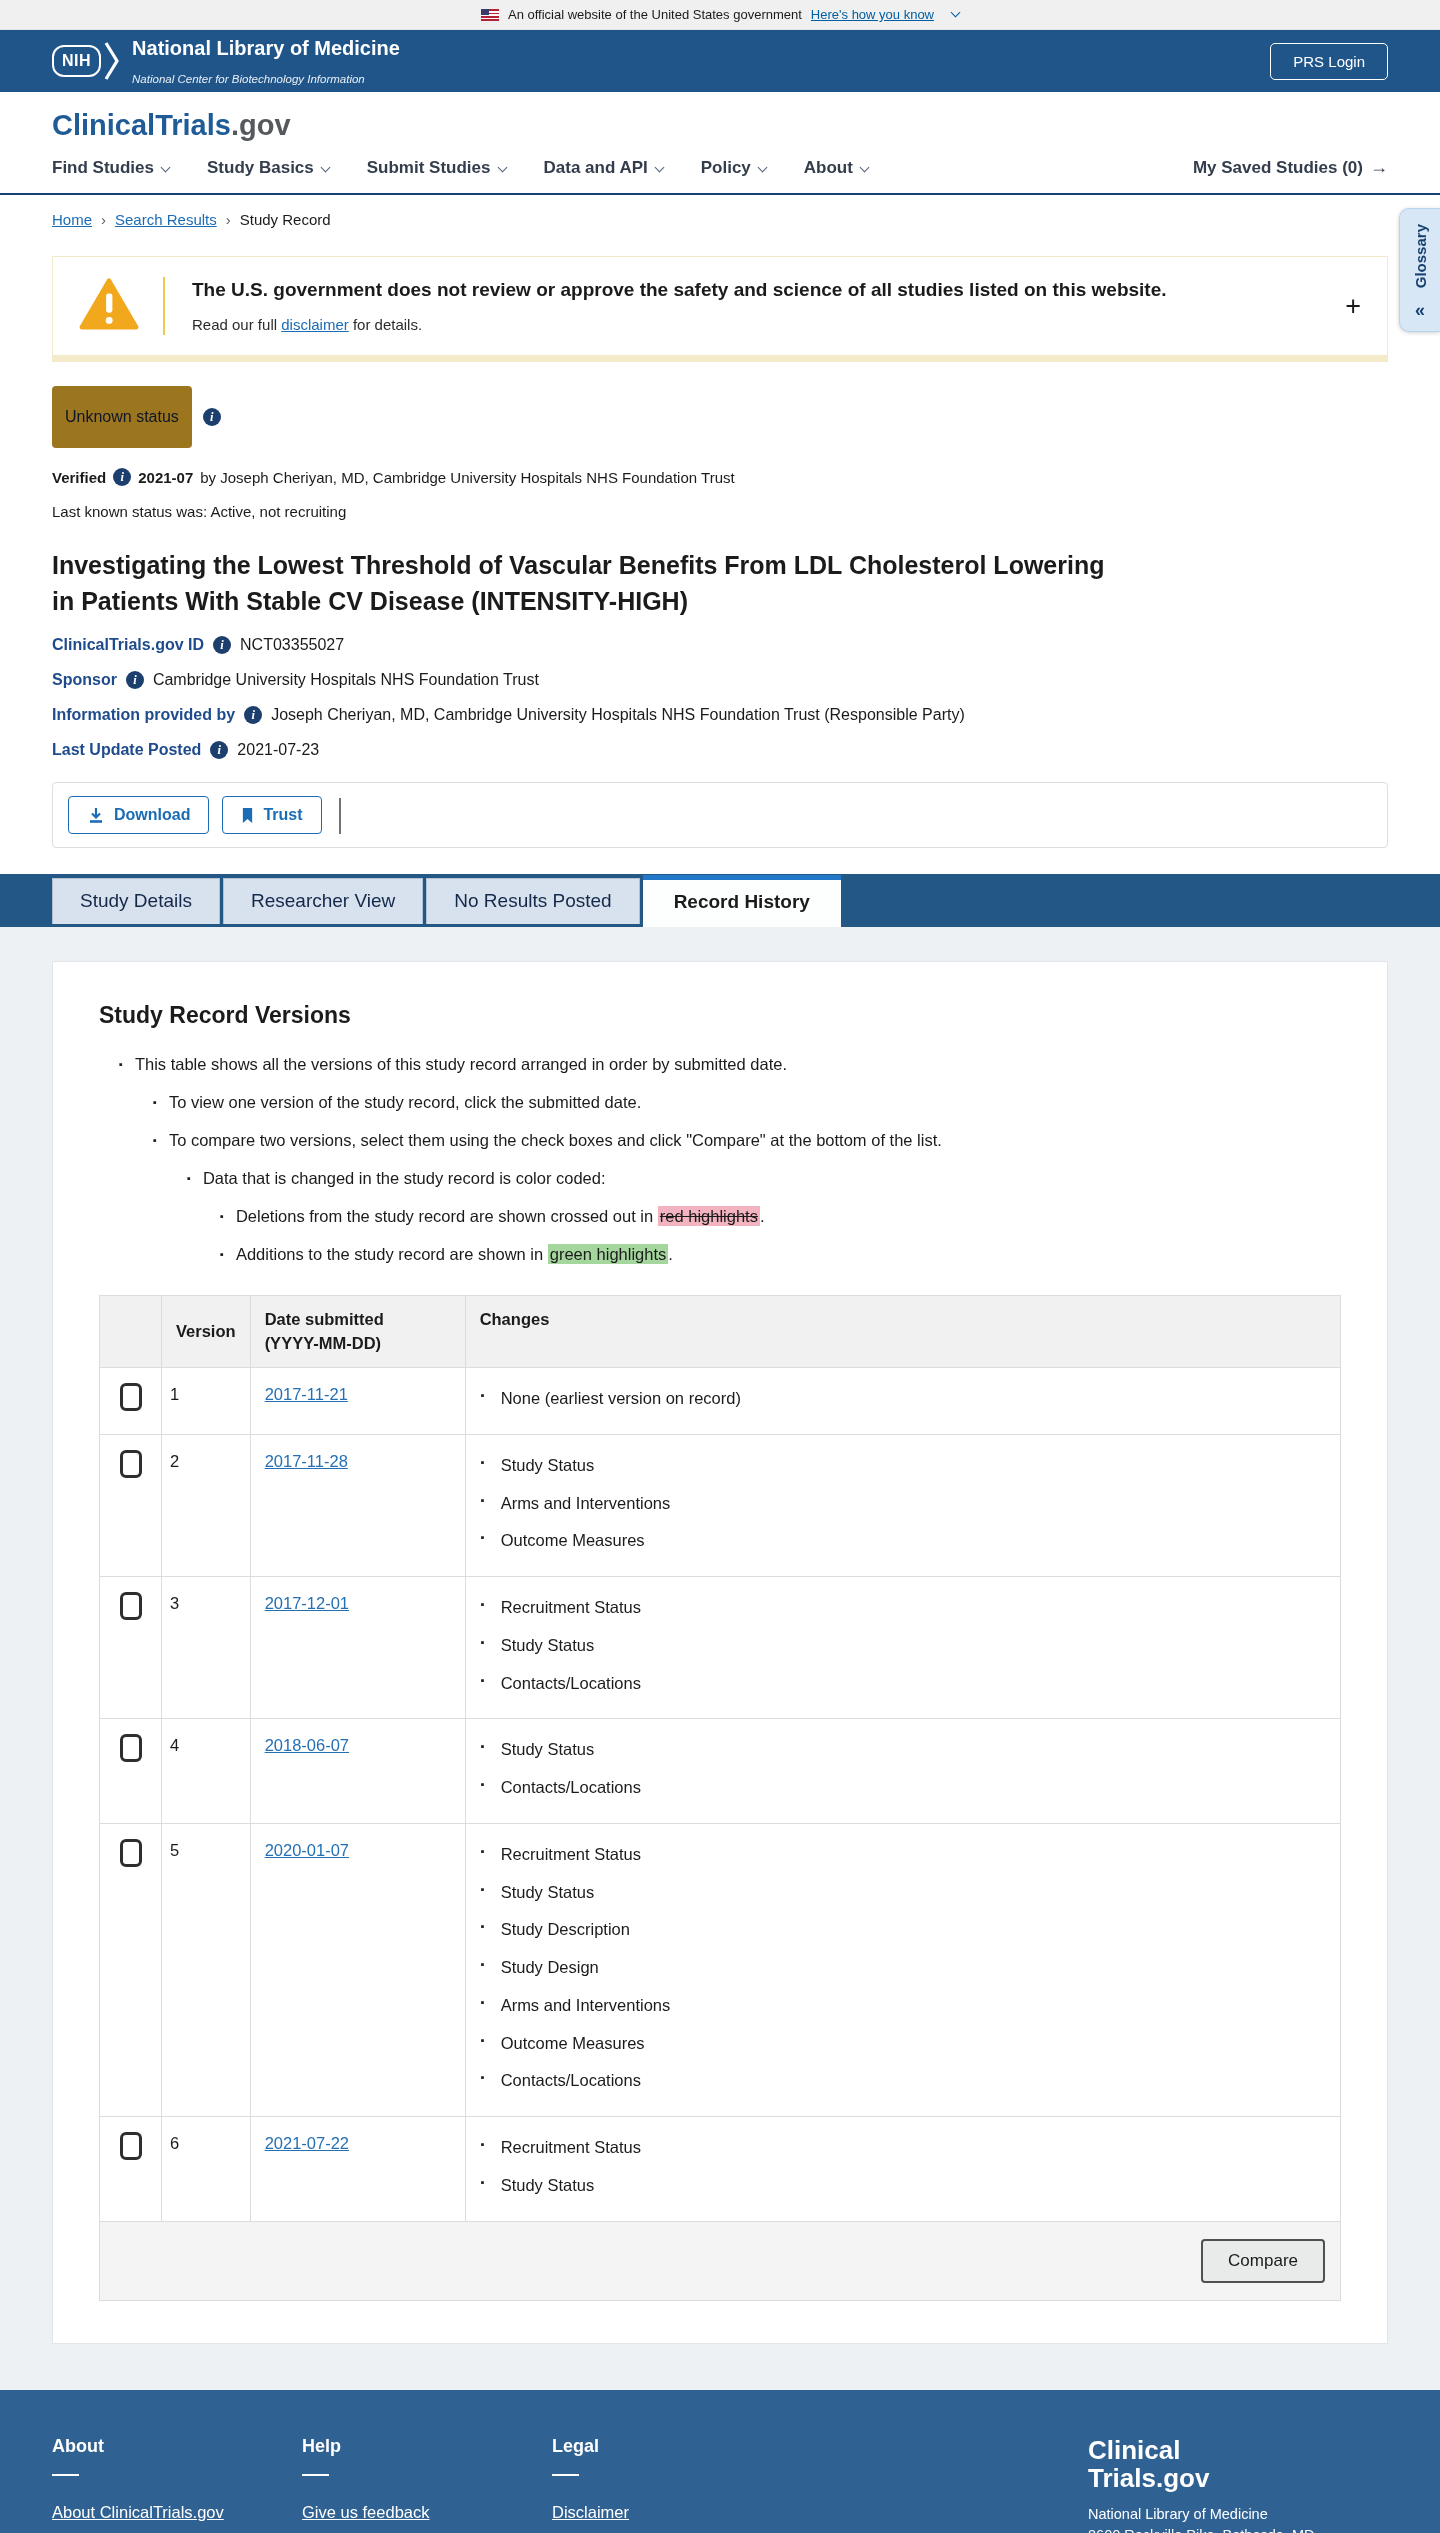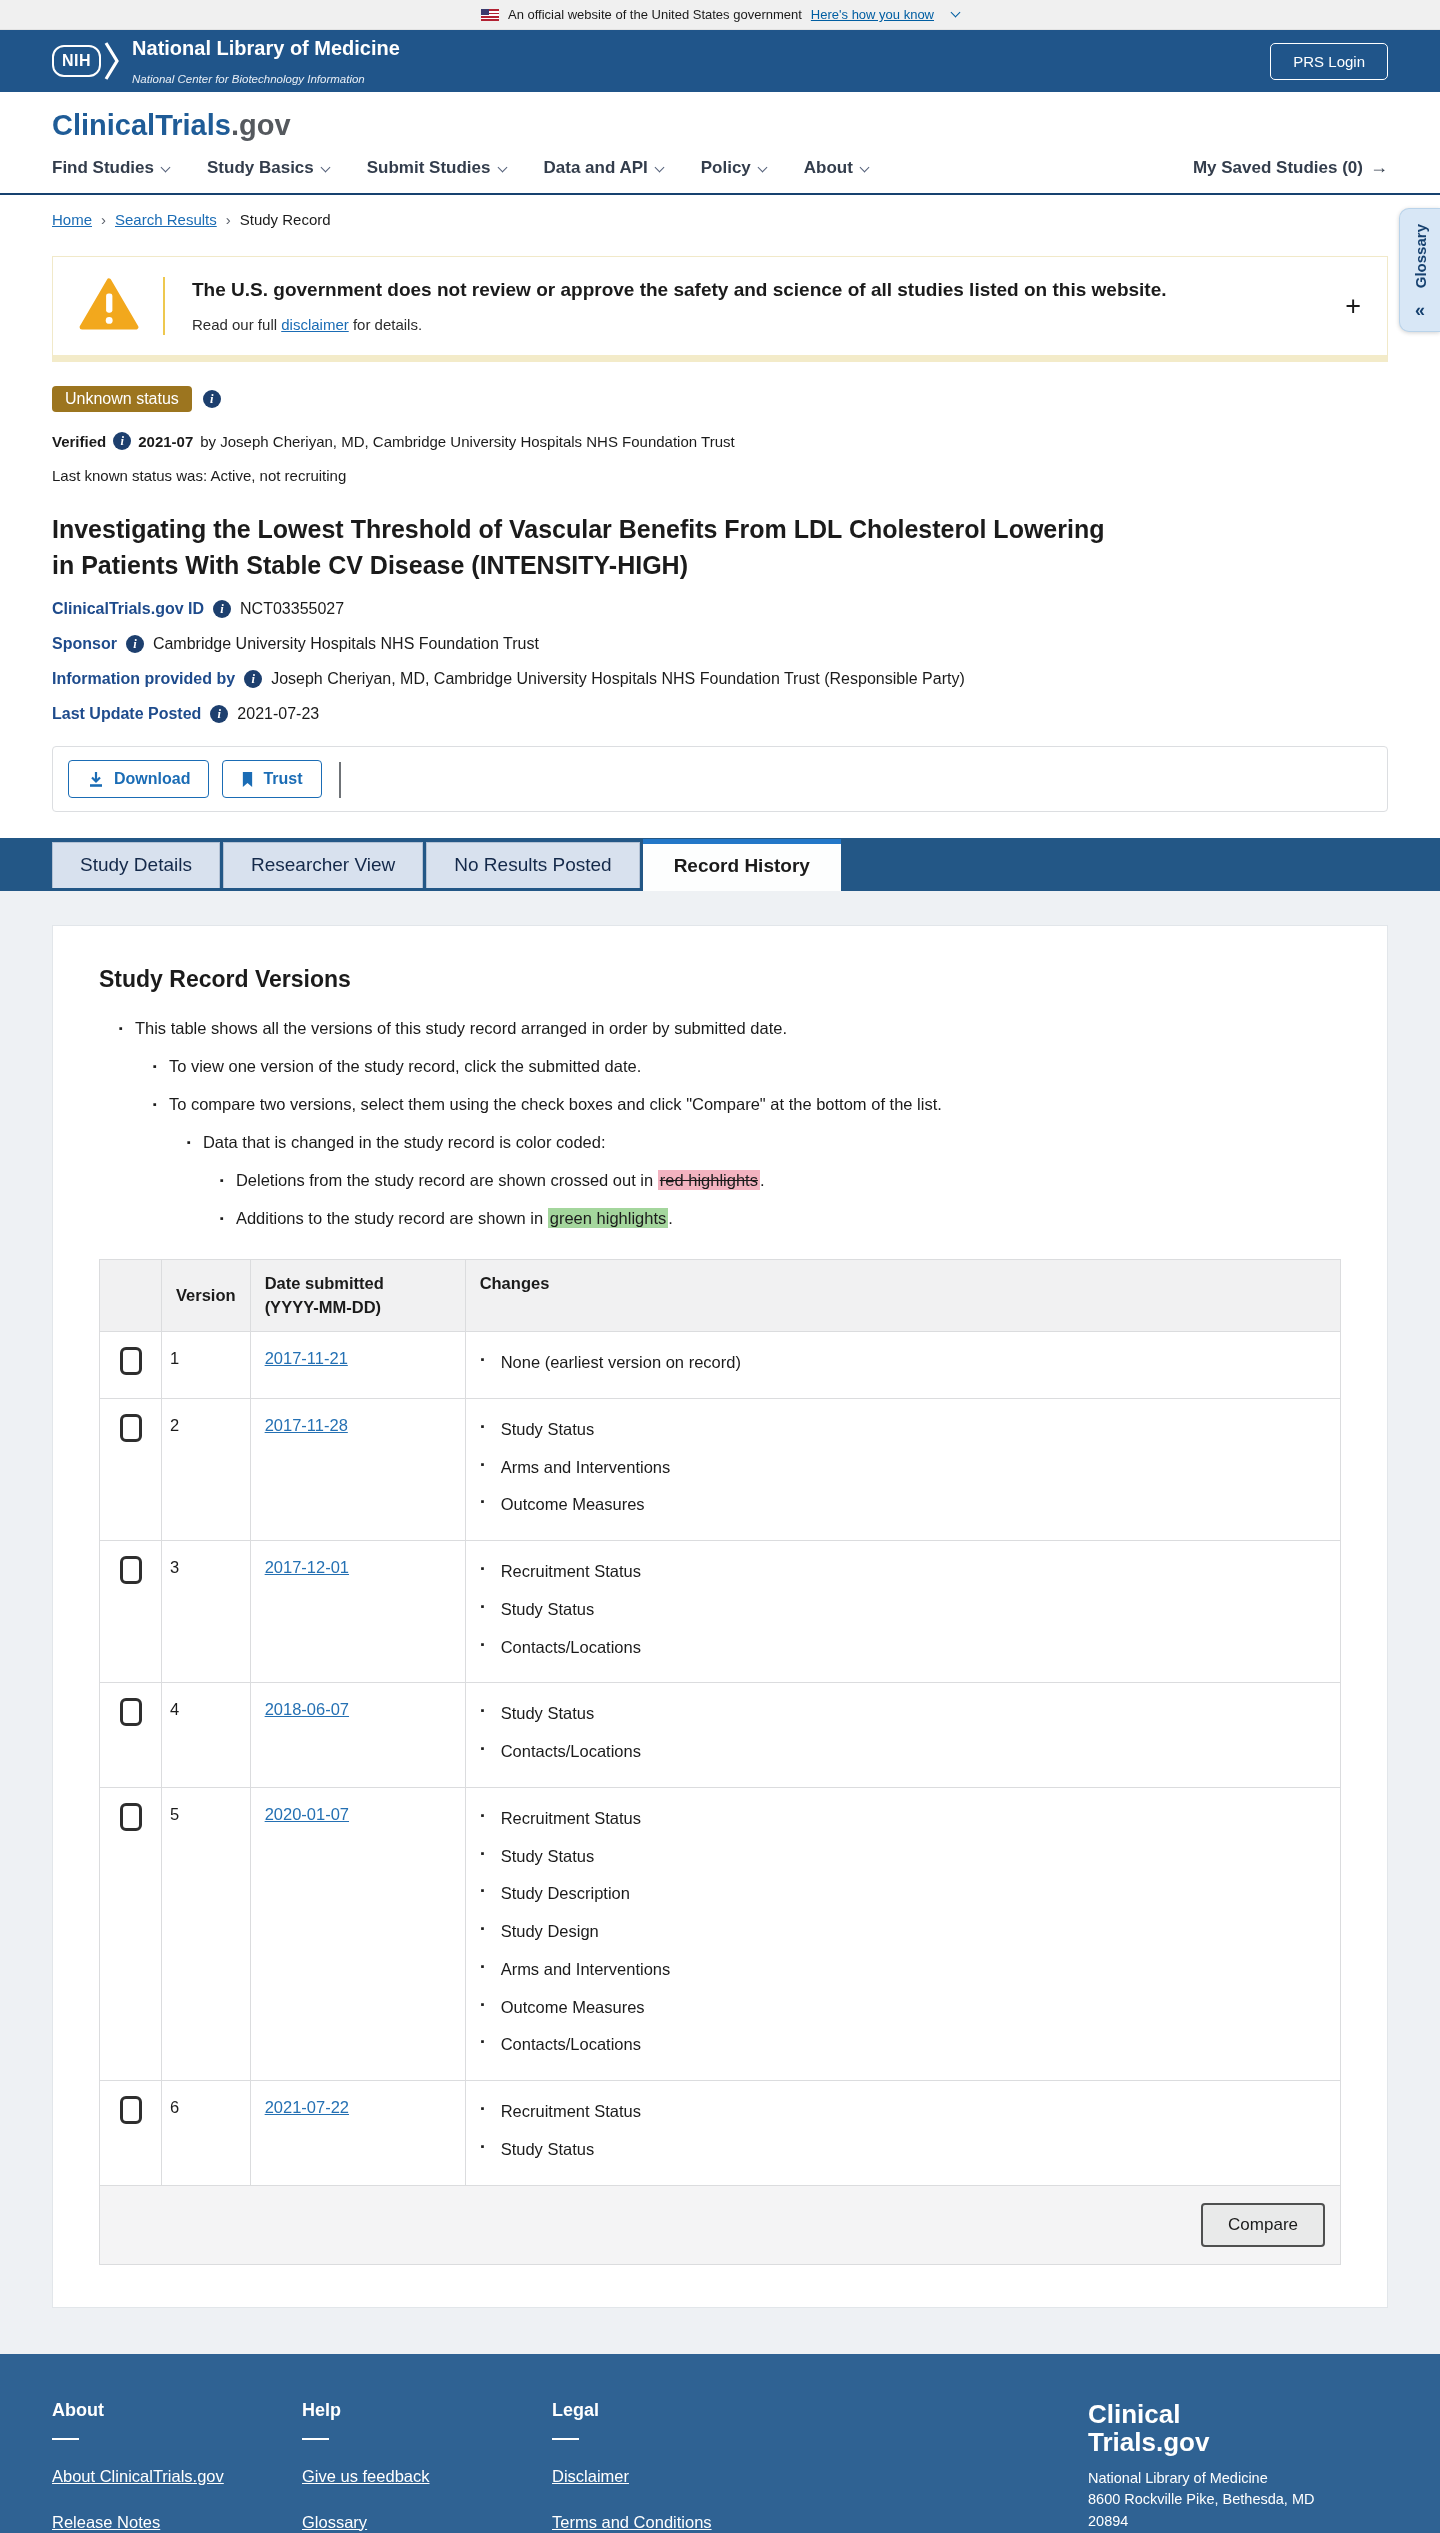--- a/index.html
+++ b/index.html
@@ -52,21 +52,21 @@
 .warning-icon{flex:0 0 auto;margin-right:24px}
 .warning-rule{width:2px;align-self:stretch;background:#eec84f;margin-right:27px}
 .warning-texts{flex:1}
 .warning-title{font-size:19px;font-weight:bold}
 .warning-sub{font-size:15px;margin-top:15px;color:#2c2c2c}
 .warning-link{color:#1a6cb5;text-decoration:underline}
 .warning-plus{font-size:27px;color:#1b1b1b;margin-left:20px;cursor:pointer;line-height:1}
 
 
 .badge-row{margin-top:24px;display:flex;align-items:center;gap:11px}
-.status-badge{background:#9c751f;color:#ffffff;font-size:16px;padding:4px 13px;border-radius:4px}
+.status-badge{background:#9c751f;color:#0f172a;font-size:16px;padding:22px 13px;border-radius:4px}
 .info-icon{display:inline-flex;flex:0 0 auto;width:18px;height:18px;border-radius:50%;background:#1d3f6e;color:#fff;font-size:12.5px;font-weight:bold;align-items:center;justify-content:center;font-family:"Liberation Serif",serif;font-style:italic;cursor:pointer}
 .verified-line{margin-top:20px;font-size:15px;display:flex;align-items:center;gap:7px;flex-wrap:wrap}
 .b{font-weight:bold}
 .last-known{margin-top:17px;font-size:15px}
 .study-title{margin-top:27px;font-size:25px;font-weight:bold;line-height:1.44;max-width:1060px}
 
 
 .meta-box{margin-top:8px}
 .meta-row{margin-top:17px;font-size:16px;display:flex;align-items:center;gap:9px;flex-wrap:wrap}
 .meta-label{color:#1e4b8c;font-weight:bold}

